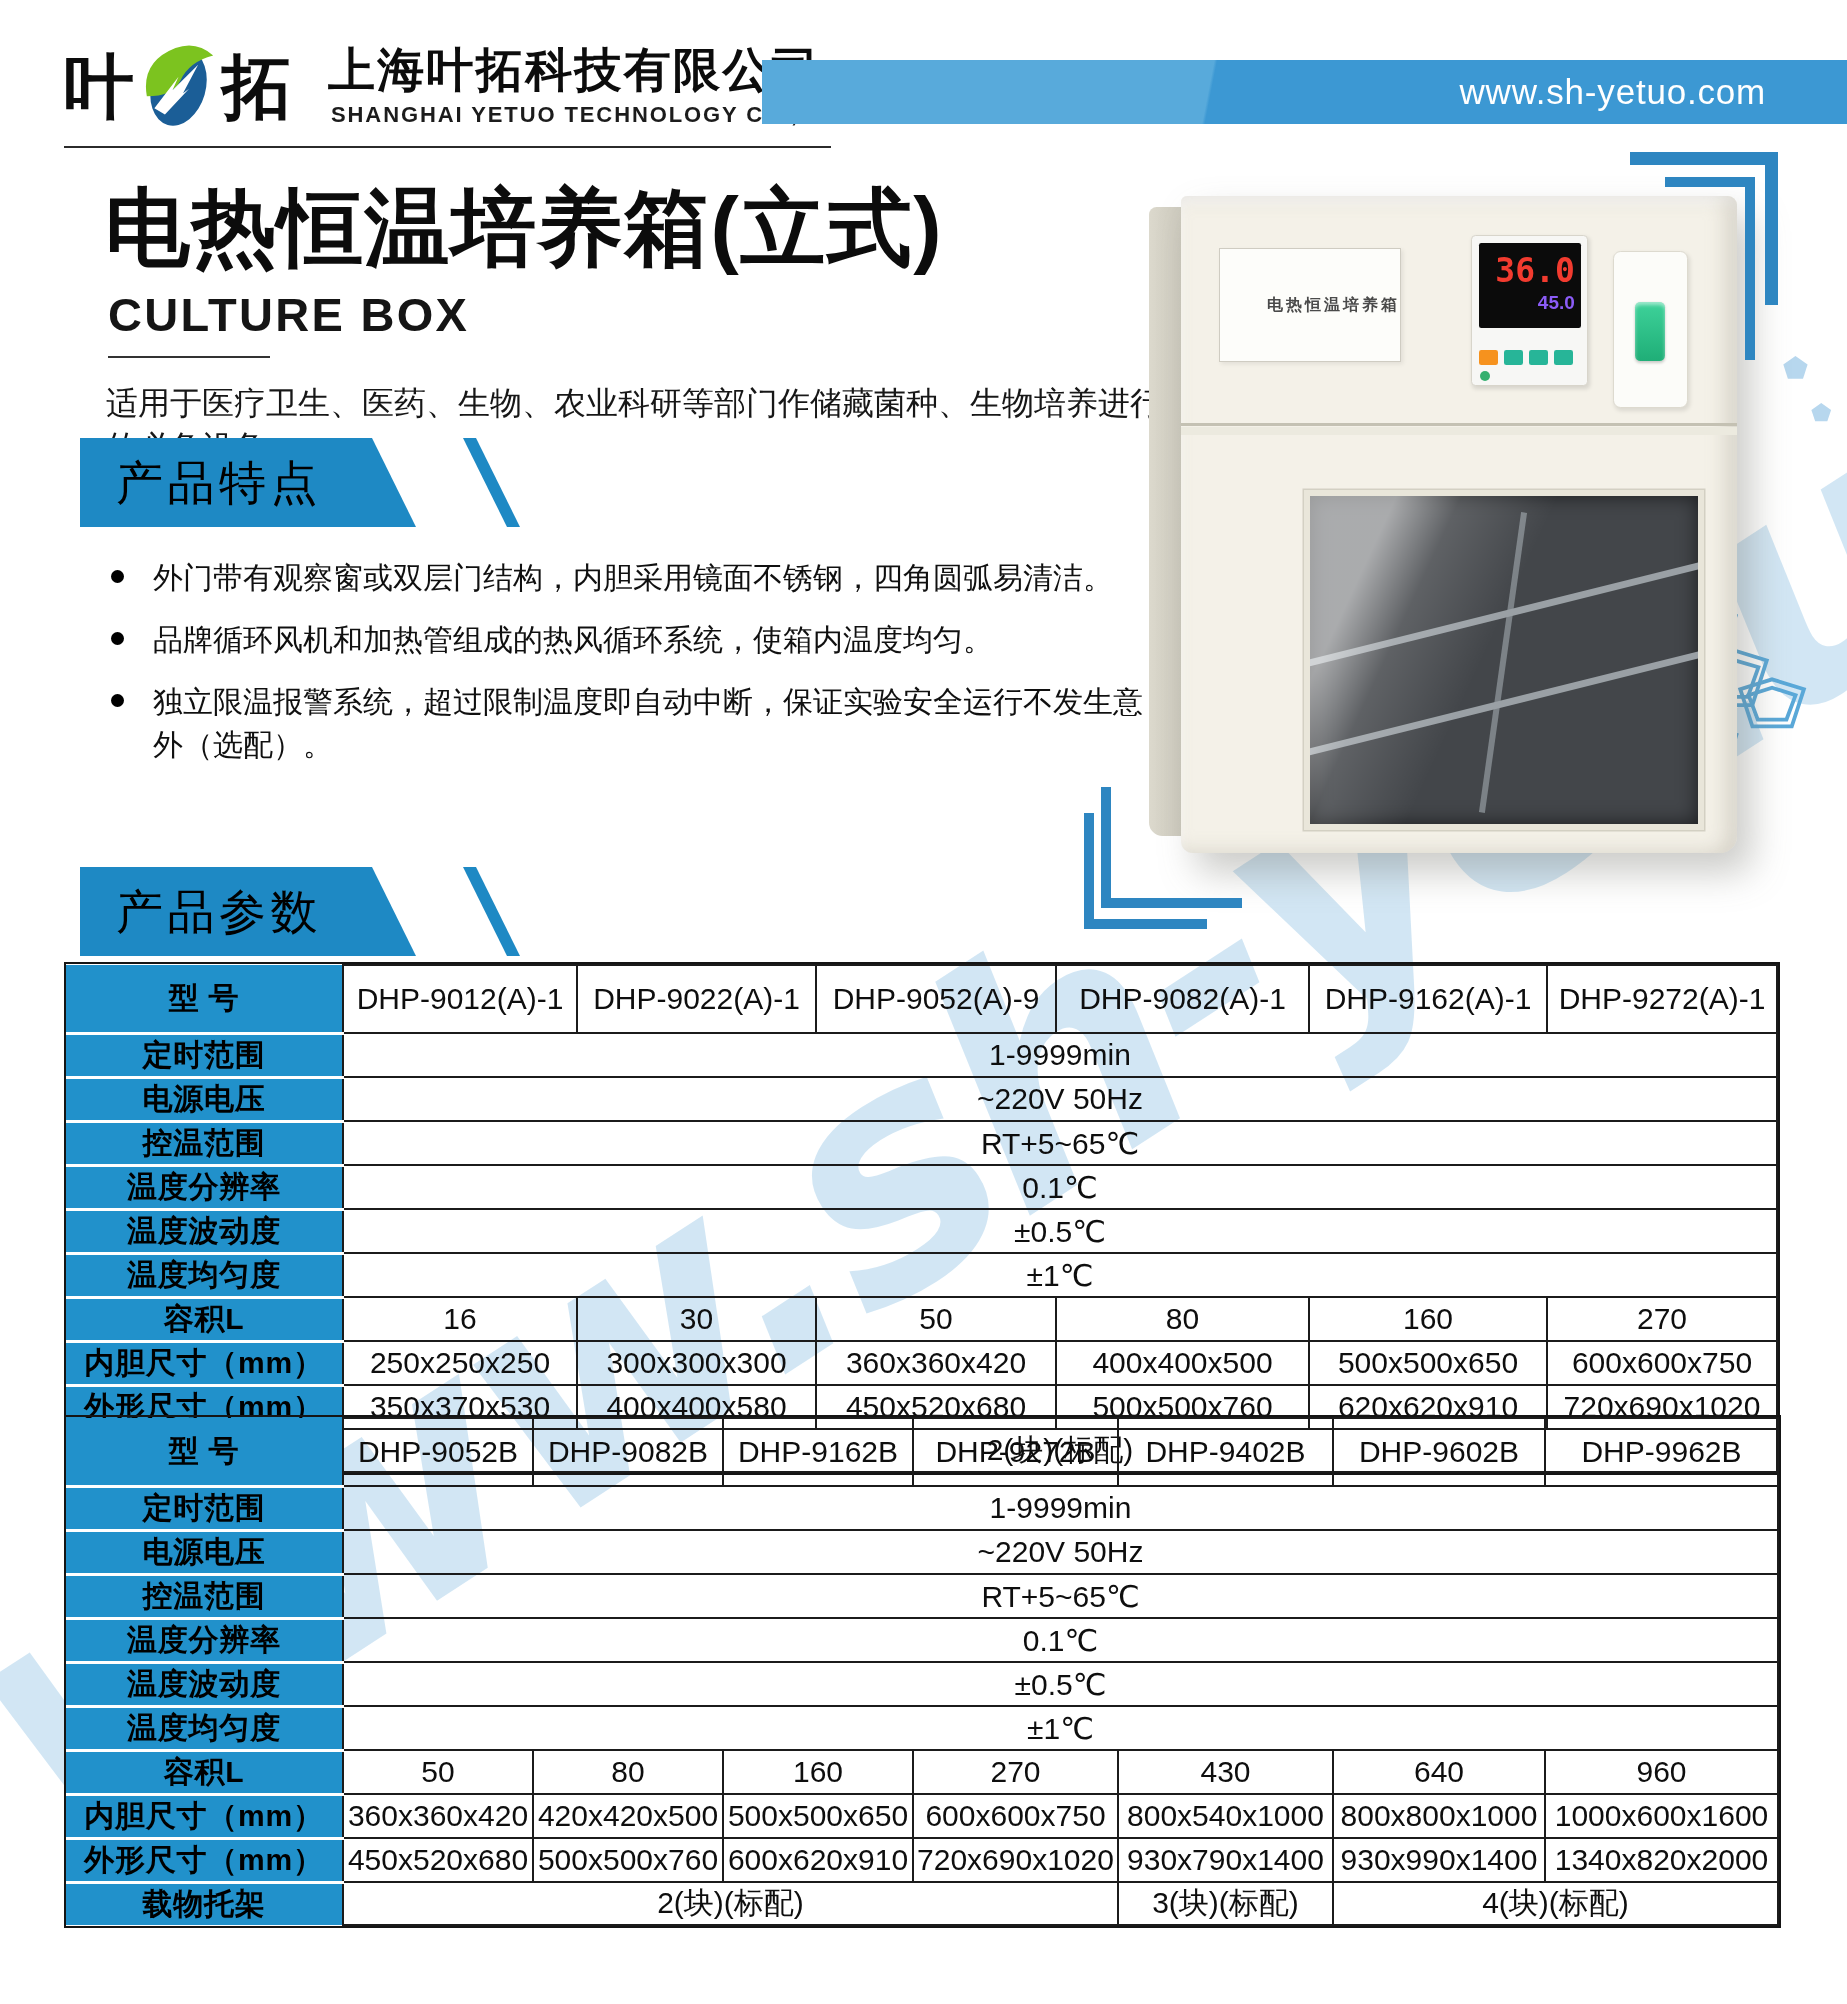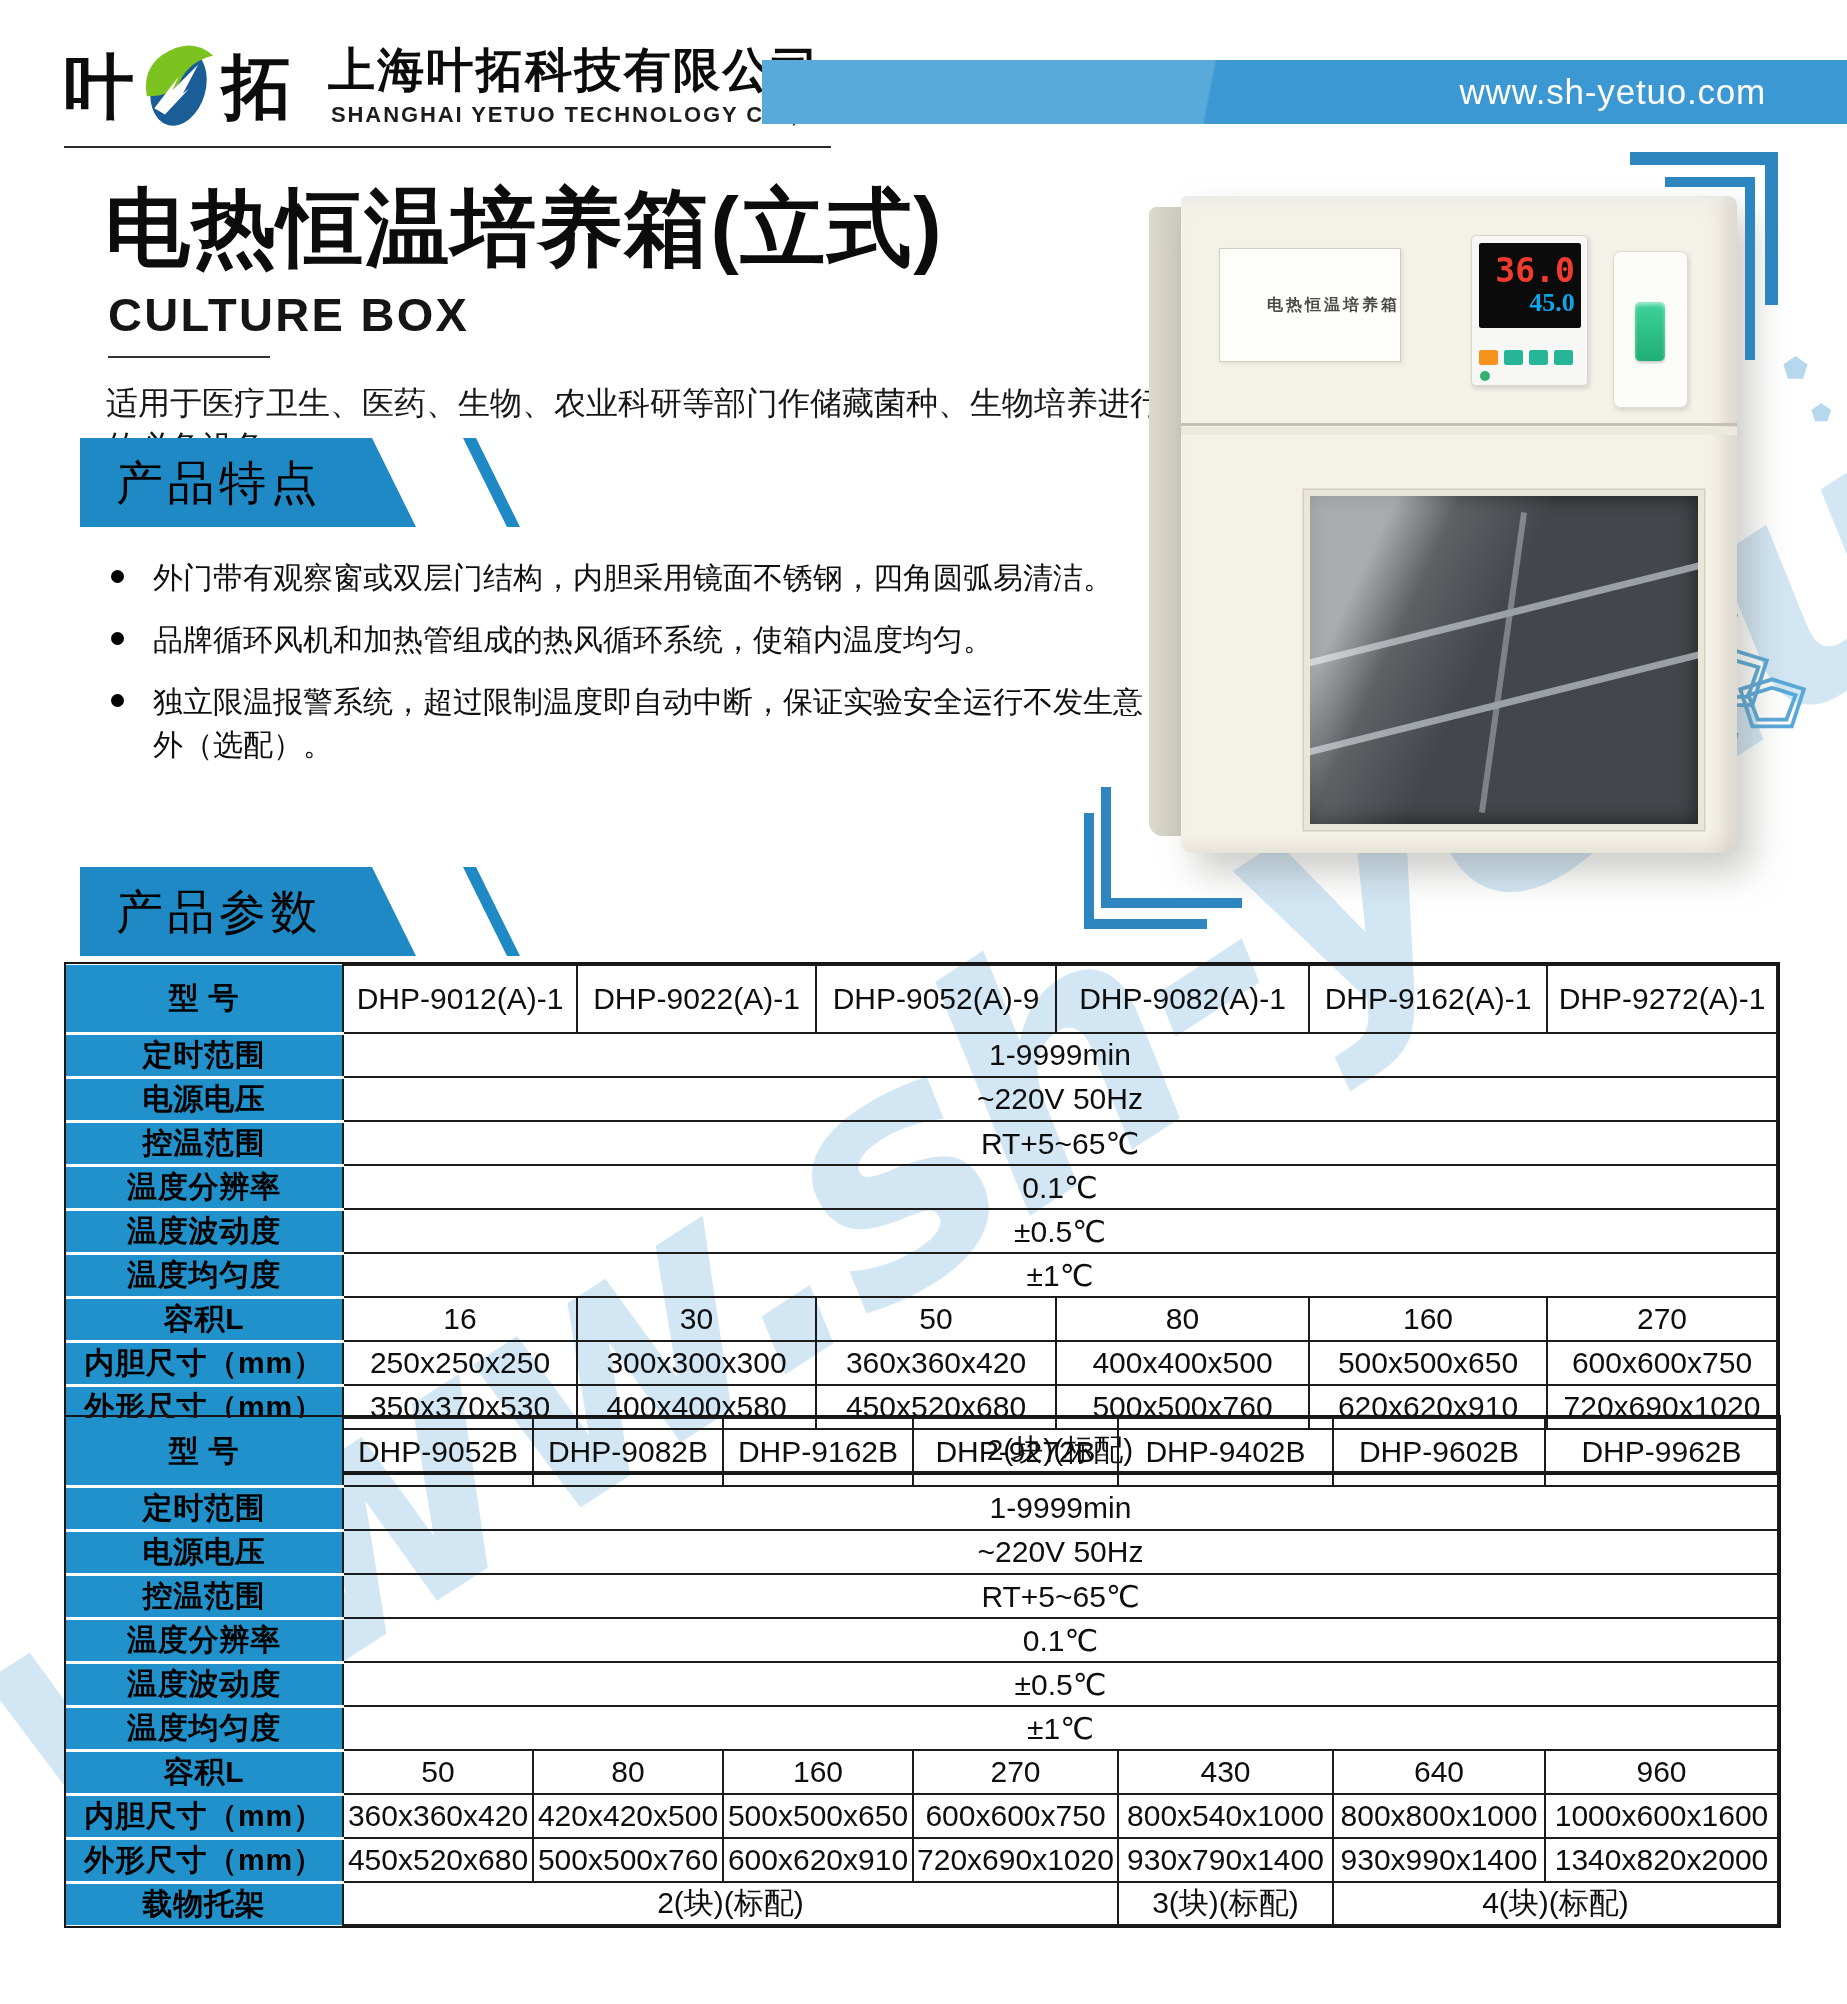--- a/index.html
+++ b/index.html
@@ -55,21 +55,21 @@
   .cab-top{position:absolute;left:32px;top:0;width:556px;height:227px;border-bottom:3.8px solid #c4c1b3;}
   .cab-gap{position:absolute;left:32px;top:231px;width:556px;height:7.6px;background:#eceadf;}
   .plate{position:absolute;left:70px;top:52px;width:180px;height:112px;background:#fdfdfa;
     border:1.5px solid #cfccc2;box-shadow:1.5px 2.3px 4.5px rgba(0,0,0,.08);display:flex;align-items:center;justify-content:flex-end;}
   .plate span{font-size:16px;color:#4a4a4a;letter-spacing:3px;font-weight:600;}
   .ctrl{position:absolute;left:322px;top:39px;width:115px;height:149px;background:#f7f7f5;
     border:0.8px solid #d8d5cb;border-radius:4.5px;box-shadow:1.5px 2.3px 4.5px rgba(0,0,0,.12);}
   .ctrl-screen{position:absolute;left:6.8px;top:6.8px;width:102px;height:85px;background:#0b0b0b;border-radius:2.3px;
     display:flex;flex-direction:column;align-items:flex-end;justify-content:center;padding-right:6px;box-sizing:border-box;}
   .ctrl-set{font-family:"DejaVu Sans Mono",monospace;font-weight:700;font-size:33px;line-height:35px;color:#f23b2f;}
-  .ctrl-act{font-family:Liberation Serif, serif;font-weight:700;font-size:26px;line-height:30px;color:#0ea5e9;}
+  .ctrl-act{font-family:Liberation Sans, sans-serif;font-weight:700;font-size:19px;line-height:30px;color:#8b5cf6;}
   .ctrl-btns{position:absolute;left:6.8px;bottom:20px;width:102px;display:flex;gap:6px;}
   .kbtn{width:19px;height:15px;border-radius:2.3px;}
   .kbtn.orange{background:#f6921e;}
   .kbtn.green{background:#27b598;}
   .ctrl-logo{position:absolute;left:7.6px;bottom:4.5px;width:10px;height:10px;border-radius:50%;background:#35b06f;}
   .switch{position:absolute;left:464px;top:55px;width:73px;height:155px;background:#fcfcf9;
     border:0.8px solid #dddacf;border-radius:7.6px;box-shadow:1.5px 2.3px 4.5px rgba(0,0,0,.10);}
   .rocker{position:absolute;left:21px;top:50px;width:30px;height:59px;border-radius:5.3px;
     background:linear-gradient(#3ed29a,#1fae77);box-shadow:inset 0 3px 3.8px rgba(255,255,255,.5), 0 1.5px 3px rgba(0,0,0,.2);}
   .door-window{position:absolute;left:155px;top:294px;width:388px;height:328px;background:#43464a;

